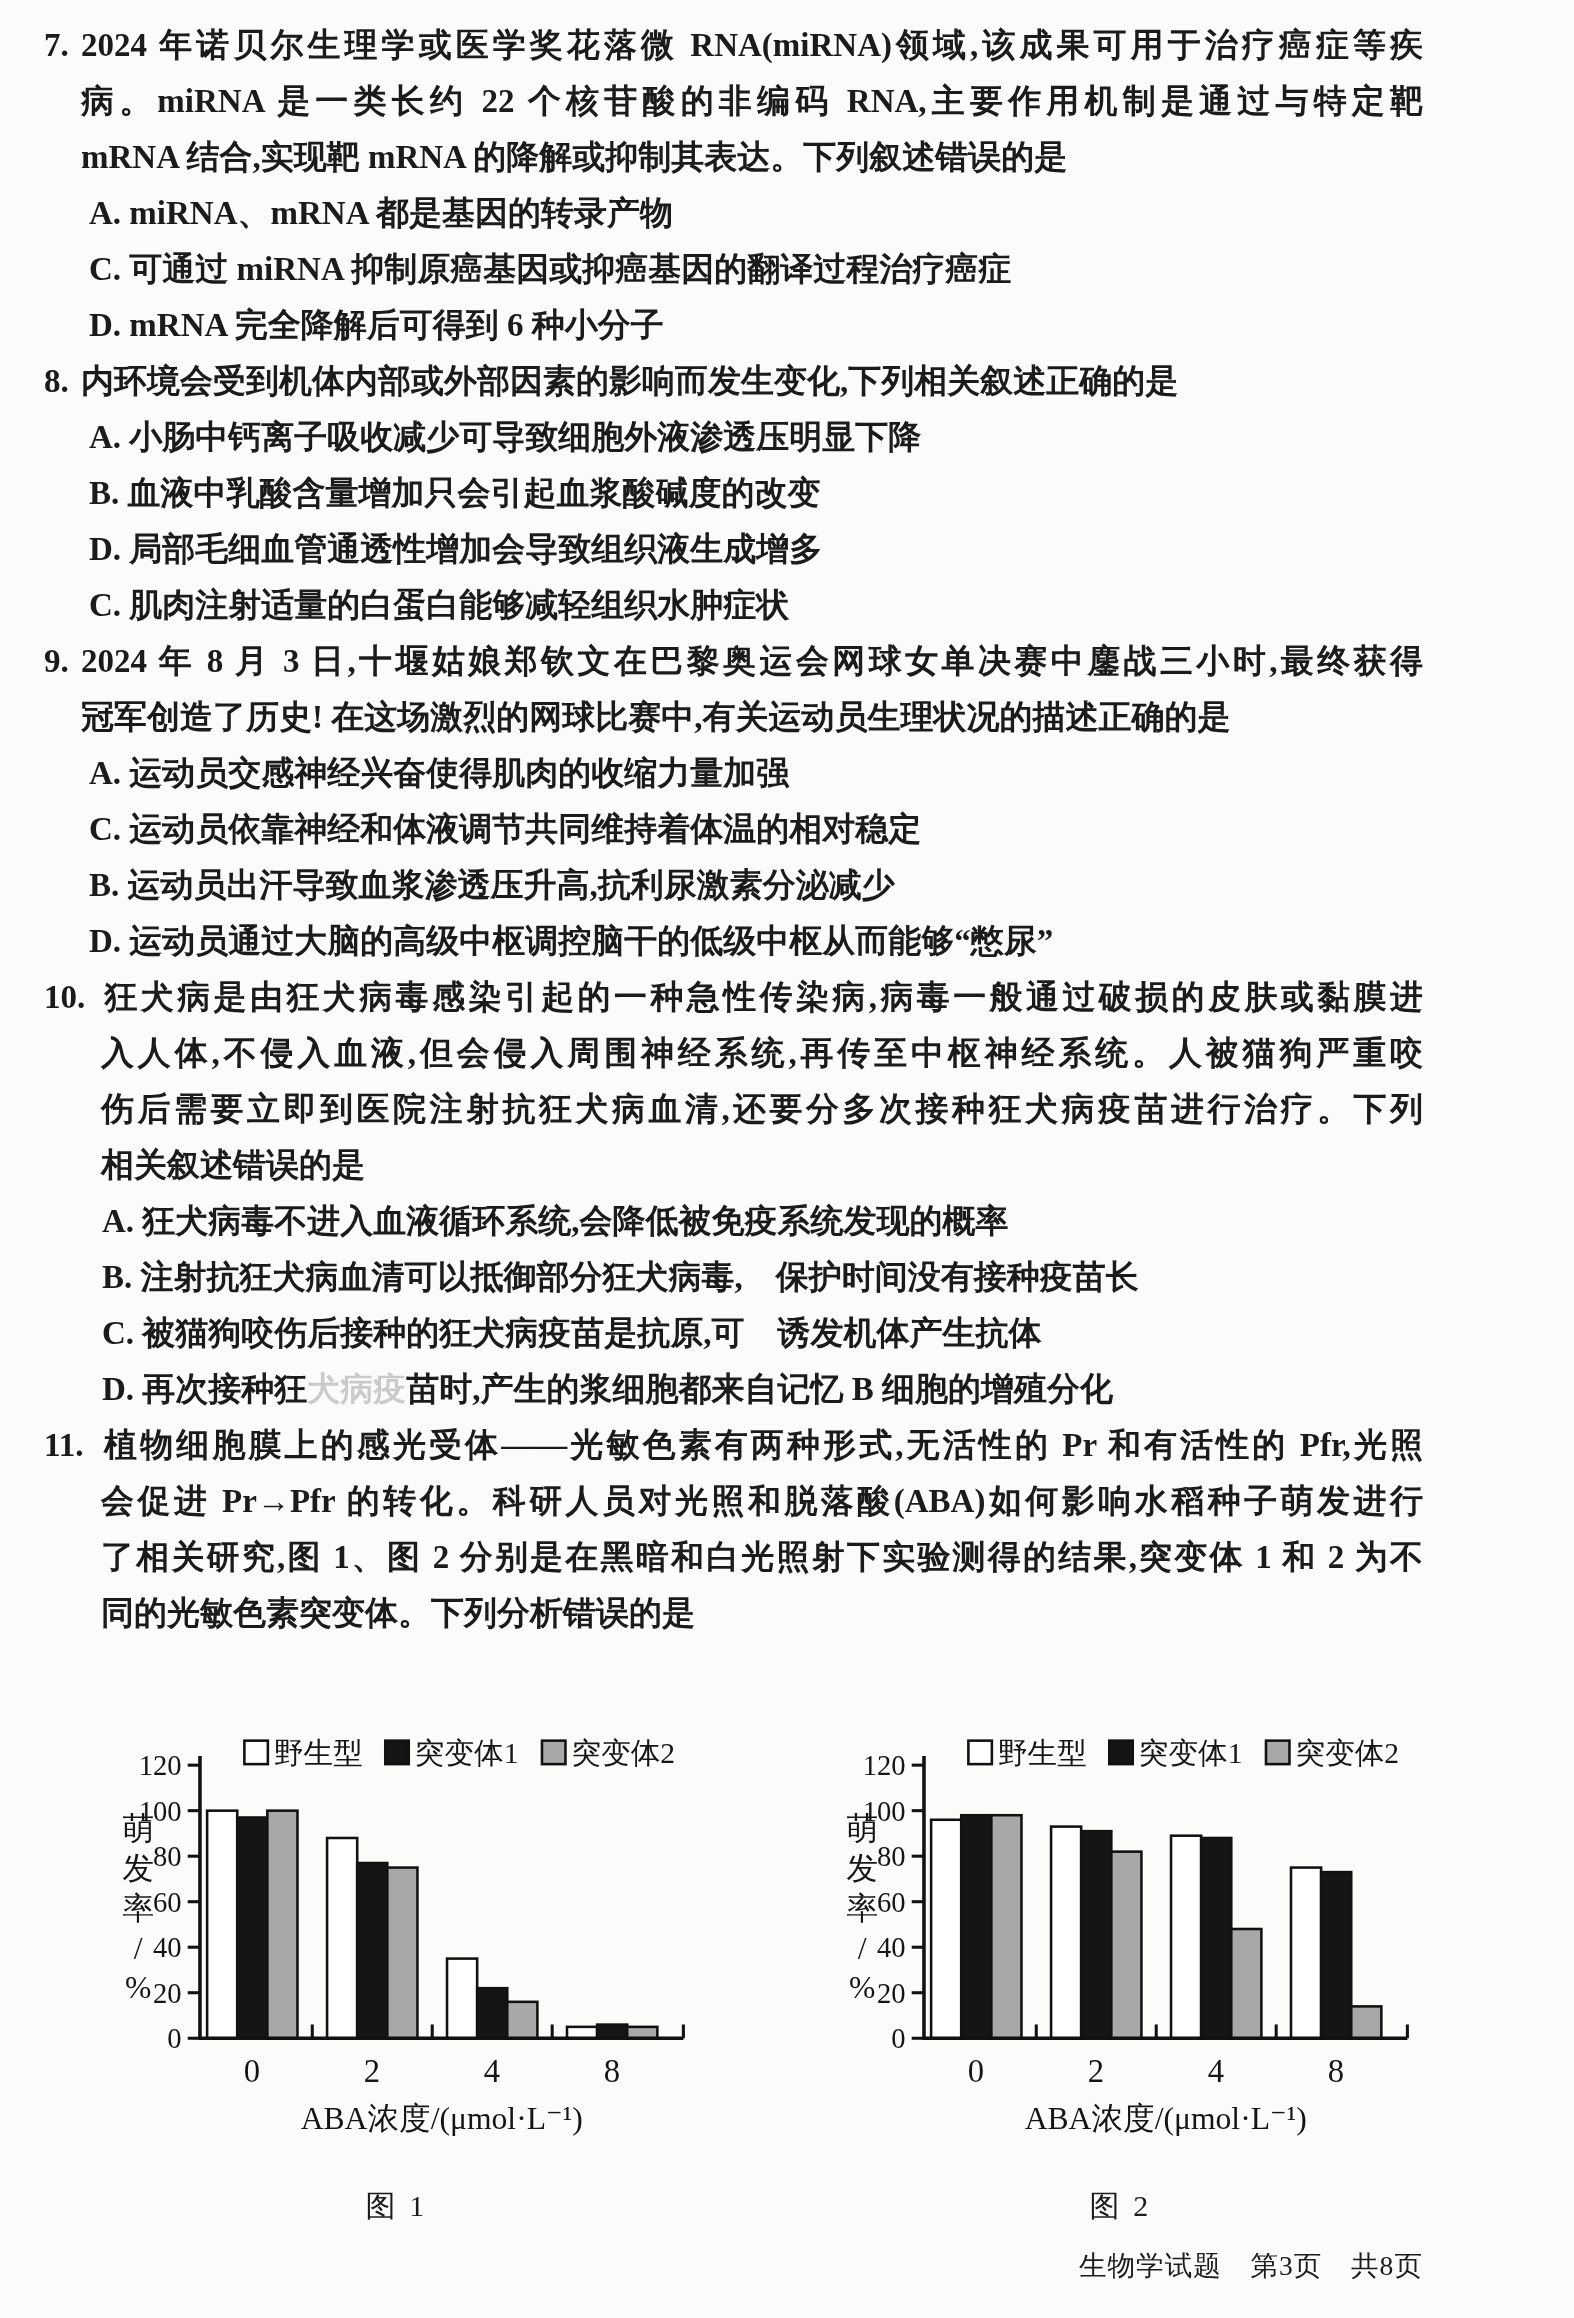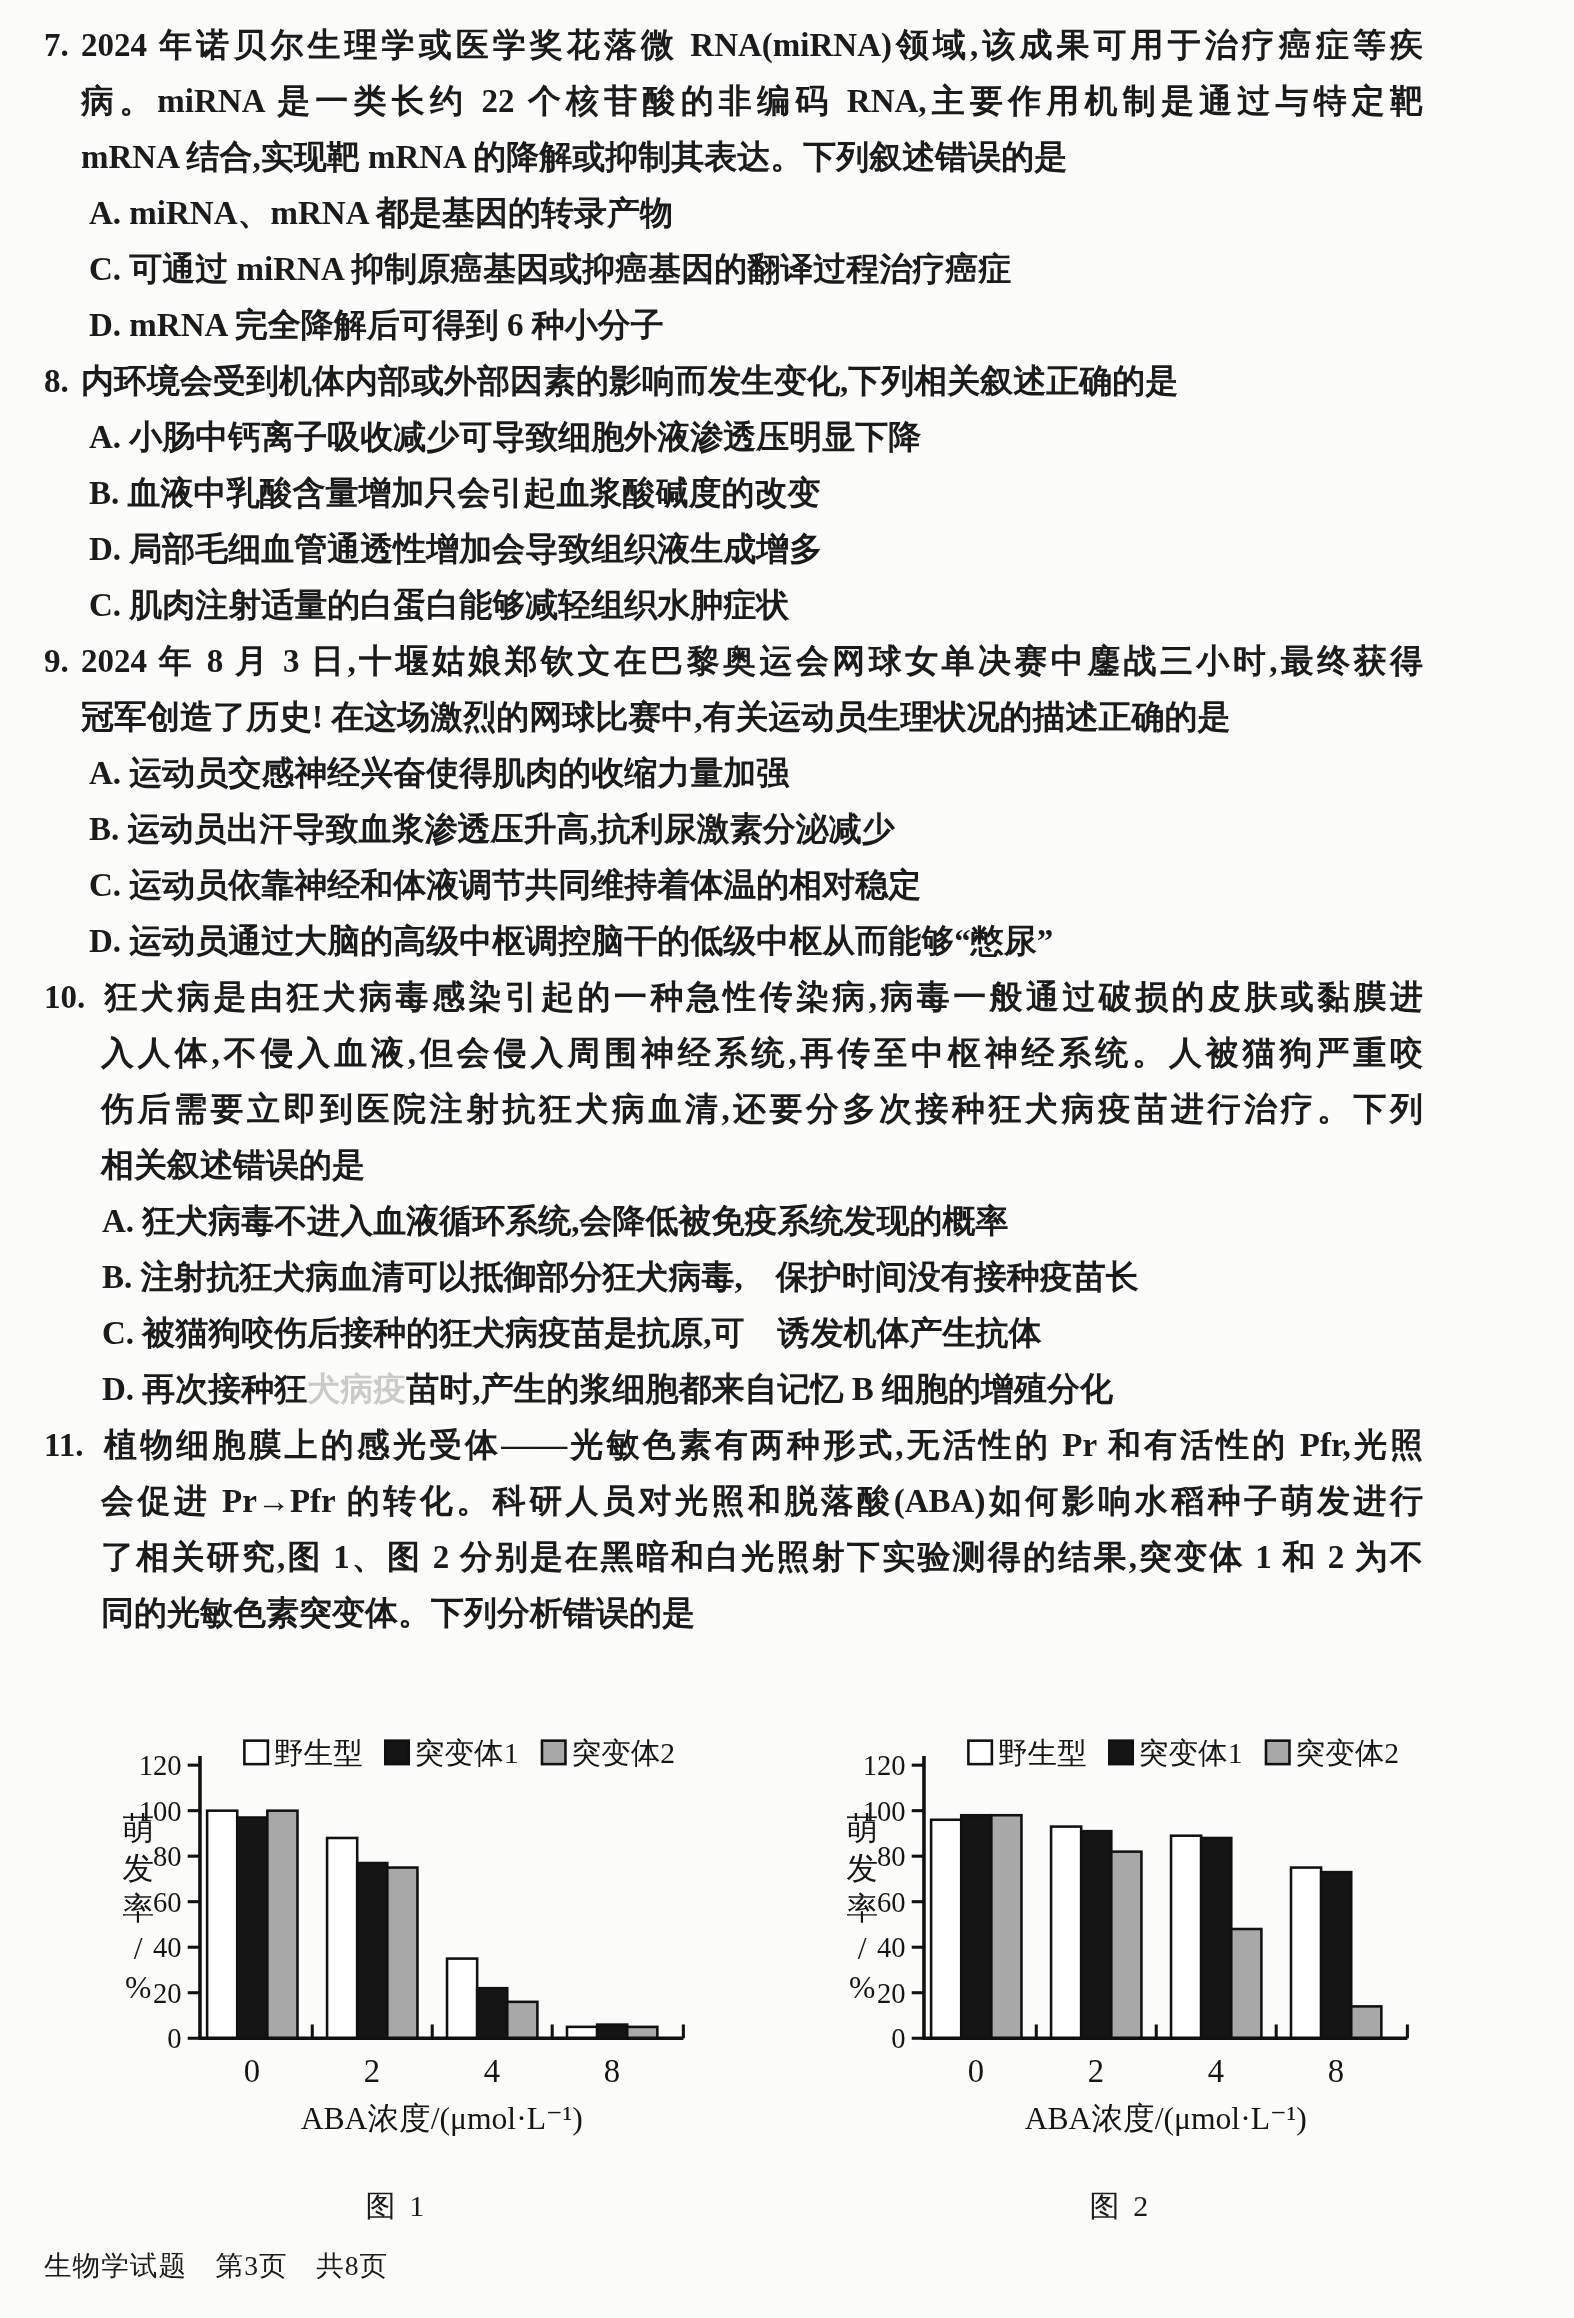--- a/index.html
+++ b/index.html
@@ -19,21 +19,21 @@
   .opt{padding-left:45px;}
   .q10 .opt{padding-left:58px;}
   .smudge-hidden{color:transparent;}
   .smudge-faint{color:rgba(27,27,27,0.22);}
   .figures{position:absolute;left:0;top:1701px;width:1574px;display:flex;}
   .figure{display:flex;flex-direction:column;align-items:center;}
   .figure svg{display:block;}
   .fig1{margin-left:95px;}
   .fig2{margin-left:81px;}
   figcaption{font-size:30px;margin-top:38px;letter-spacing:3.1px;}
-  .footer{position:absolute;top:2247px;left:44px;width:1379px;text-align:left;font-size:27.6px;letter-spacing:1px;}
+  .footer{position:absolute;top:2247px;left:44px;width:1379px;text-align:right;font-size:27.6px;letter-spacing:1px;}
   svg text{font-family:"Liberation Serif","DejaVu Serif",serif;fill:#151515;}
 </style>
 </head>
 <body>
 
 <main class="content">
 
   <section class="q" style="--ind:37px">
     <div class="line fill"><span class="qnum">7.</span><span>2024 年诺贝尔生理学或医学奖花落微 RNA(miRNA)领域,该成果可用于治疗癌症等疾</span></div>
     <div class="line fill cont">病。miRNA 是一类长约 22 个核苷酸的非编码 RNA,主要作用机制是通过与特定靶</div>
@@ -48,22 +48,22 @@
     <div class="line opt">A. 小肠中钙离子吸收减少可导致细胞外液渗透压明显下降</div>
     <div class="line opt">B. 血液中乳酸含量增加只会引起血浆酸碱度的改变</div>
     <div class="line opt">D. 局部毛细血管通透性增加会导致组织液生成增多</div>
     <div class="line opt">C. 肌肉注射适量的白蛋白能够减轻组织水肿症状</div>
   </section>
 
   <section class="q" style="--ind:37px">
     <div class="line fill"><span class="qnum">9.</span><span>2024 年 8 月 3 日,十堰姑娘郑钦文在巴黎奥运会网球女单决赛中鏖战三小时,最终获得</span></div>
     <div class="line cont">冠军创造了历史! 在这场激烈的网球比赛中,有关运动员生理状况的描述正确的是</div>
     <div class="line opt">A. 运动员交感神经兴奋使得肌肉的收缩力量加强</div>
+    <div class="line opt">C. 运动员依靠神经和体液调节共同维持着体温的相对稳定</div>
     <div class="line opt">B. 运动员出汗导致血浆渗透压升高,抗利尿激素分泌减少</div>
-    <div class="line opt">C. 运动员依靠神经和体液调节共同维持着体温的相对稳定</div>
     <div class="line opt">D. 运动员通过大脑的高级中枢调控脑干的低级中枢从而能够“憋尿”</div>
   </section>
 
   <section class="q q10" style="--ind:57px">
     <div class="line fill"><span class="qnum">10.</span><span>狂犬病是由狂犬病毒感染引起的一种急性传染病,病毒一般通过破损的皮肤或黏膜进</span></div>
     <div class="line fill cont">入人体,不侵入血液,但会侵入周围神经系统,再传至中枢神经系统。人被猫狗严重咬</div>
     <div class="line fill cont">伤后需要立即到医院注射抗狂犬病血清,还要分多次接种狂犬病疫苗进行治疗。下列</div>
     <div class="line cont">相关叙述错误的是</div>
     <div class="line opt">A. 狂犬病毒不进入血液循环系统,会降低被免疫系统发现的概率</div>
     <div class="line opt"><span>B. 注射抗狂犬病血清可以抵御部分狂犬病毒,</span><span class="smudge-hidden">但</span><span>保护时间没有接种疫苗长</span></div>

